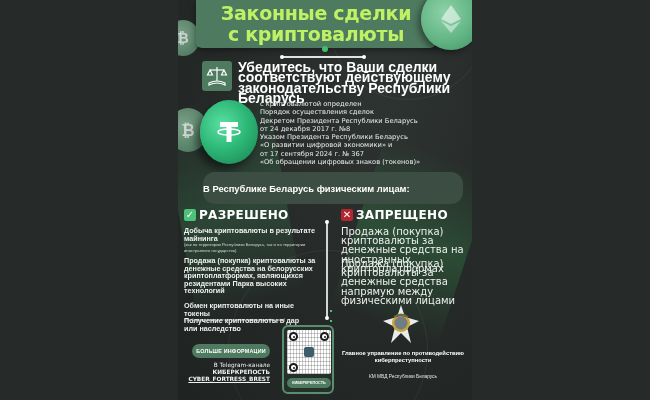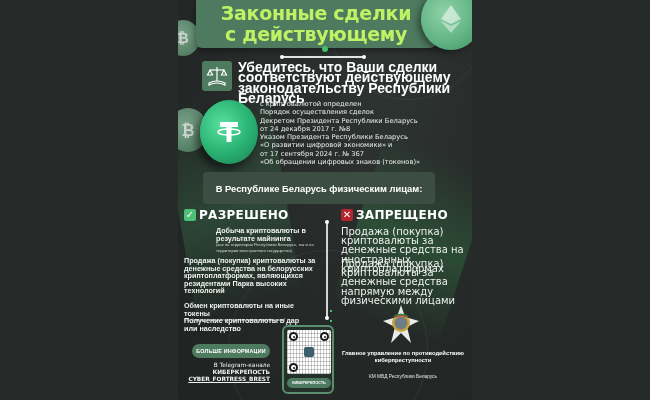--- a/index.html
+++ b/index.html
@@ -52,22 +52,22 @@
     font-family: "DejaVu Sans", sans-serif; font-weight: bold; }
 
   .law-icon { position: absolute; left: 24px; top: 61px; width: 30px; height: 30px;
     background: #4e7a60; border-radius: 3px; display: flex; align-items: center; justify-content: center; }
   .law-text { position: absolute; left: 60px; top: 62px; width: 230px;
     font-weight: bold; font-size: 14px; line-height: 10.4px; color: #fff; }
 
   .decree { position: absolute; left: 82px; top: 100px; width: 210px;
     font-size: 6.7px; line-height: 8.3px; color: #e8ecea; font-family: "DejaVu Sans", sans-serif; }
 
-  .banner { position: absolute; left: 25px; top: 172px; width: 232px; height: 32px;
-    background: #3c4d43; border-radius: 4px; display: flex; align-items: center; justify-content: center; }
+  .banner { position: absolute; left: 25px; top: 172px; width: 260px; height: 32px;
+    background: #3c4d43; border-radius: 12px; display: flex; align-items: center; justify-content: flex-start; }
   .banner span { font-weight: bold; font-size: 9.4px; color: #fff; }
 
   .col-head { position: absolute; display: flex; align-items: center; gap: 3px;
     font-family: "DejaVu Sans", sans-serif; font-weight: bold; font-size: 12px; color: #fff; letter-spacing: 0.3px; }
   .allowed-head { left: 6px; top: 208px; }
   .banned-head { left: 163px; top: 208px; }
   .box-icon { width: 12px; height: 12px; border-radius: 2px; display: flex; align-items: center; justify-content: center;
     font-size: 10px; line-height: 10px; color: #fff; }
   .box-check { background: #4ec07a; }
   .box-x { background: #b3262f; }
@@ -122,21 +122,21 @@
   <div class="coin coin-btc1">
       <div class="coin-glyph" style="font-size:14px;">₿</div>
     </div>
   <div class="coin coin-btc2">
       <div class="coin-glyph" style="font-size:16px;">₿</div>
     </div>
 
   <div class="title-card">
     <div class="title">
       <div>Законные сделки</div>
-      <div>с действующему</div>
+      <div>с криптовалюты</div>
     </div>
   </div>
   <div class="coin coin-eth">
     <div class="coin-glyph">
       <svg width="22" height="30" viewBox="0 0 22 30">
           <polygon points="11,1 21,15 11,20 1,15" fill="rgba(255,255,255,0.55)"></polygon>
           <polygon points="11,22 21,17 11,29 1,17" fill="rgba(255,255,255,0.45)"></polygon>
         </svg>
     </div>
   </div>
@@ -176,21 +176,21 @@
   </div>
 
   <div class="banner">
     <span>В Республике Беларусь физическим лицам:</span>
   </div>
 
   <div class="col-head allowed-head">
     <span class="box-icon box-check">✓</span>
     <span>РАЗРЕШЕНО</span>
   </div>
-  <div class="item" style="left:16px;top:227px;width:140px;padding-left:22px;">
+  <div class="item" style="left:6px;top:227px;width:140px;">
     <span class="main">Добыча криптовалюты в результате майнинга</span>
     <span class="note">(как на территории Республики Беларусь, так и на территории иностранного государства)</span>
   </div>
   <div class="item" style="left:6px;top:257px;width:140px;">
     <span class="main">Продажа (покупка) криптовалюты за денежные средства на белорусских криптоплатформах, являющихся резидентами Парка высоких технологий</span>
   </div>
   <div class="item" style="left:6px;top:294px;width:125px;margin-top:8px;">
     <span class="main">Обмен криптовалюты на иные токены</span>
     <span class="note">(на белорусских и иностранных криптоплатформах)</span>
   </div>

